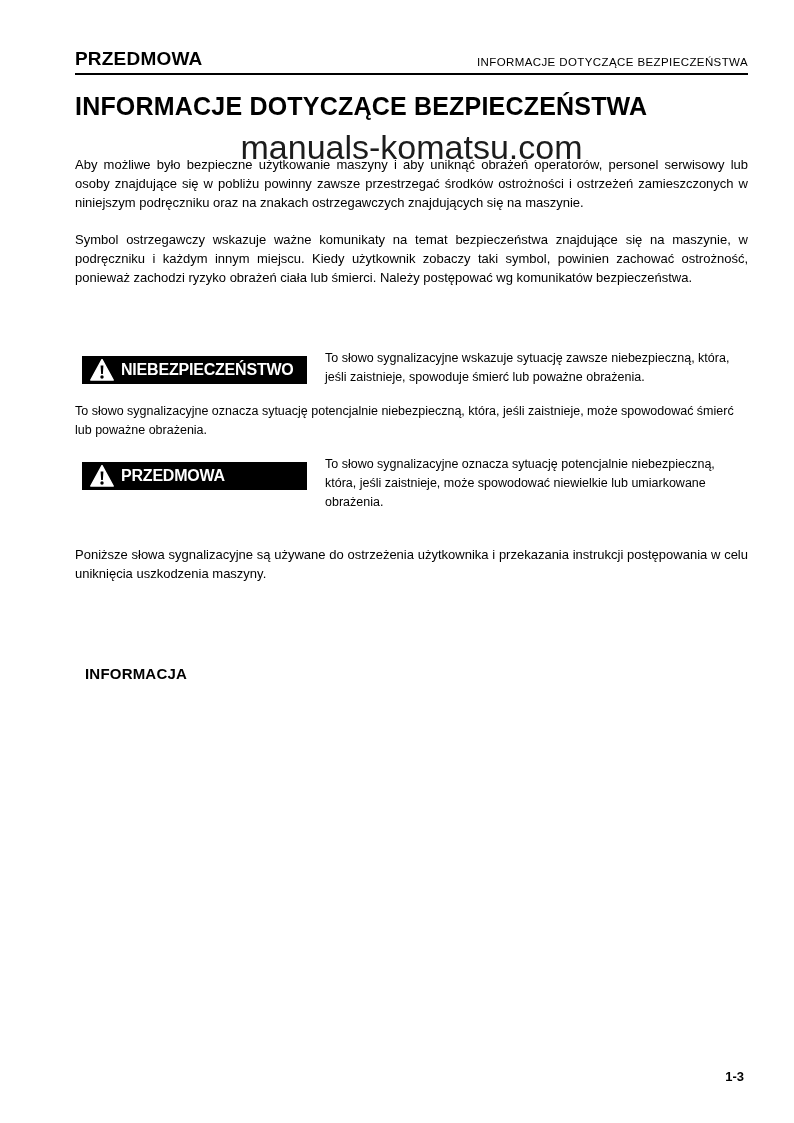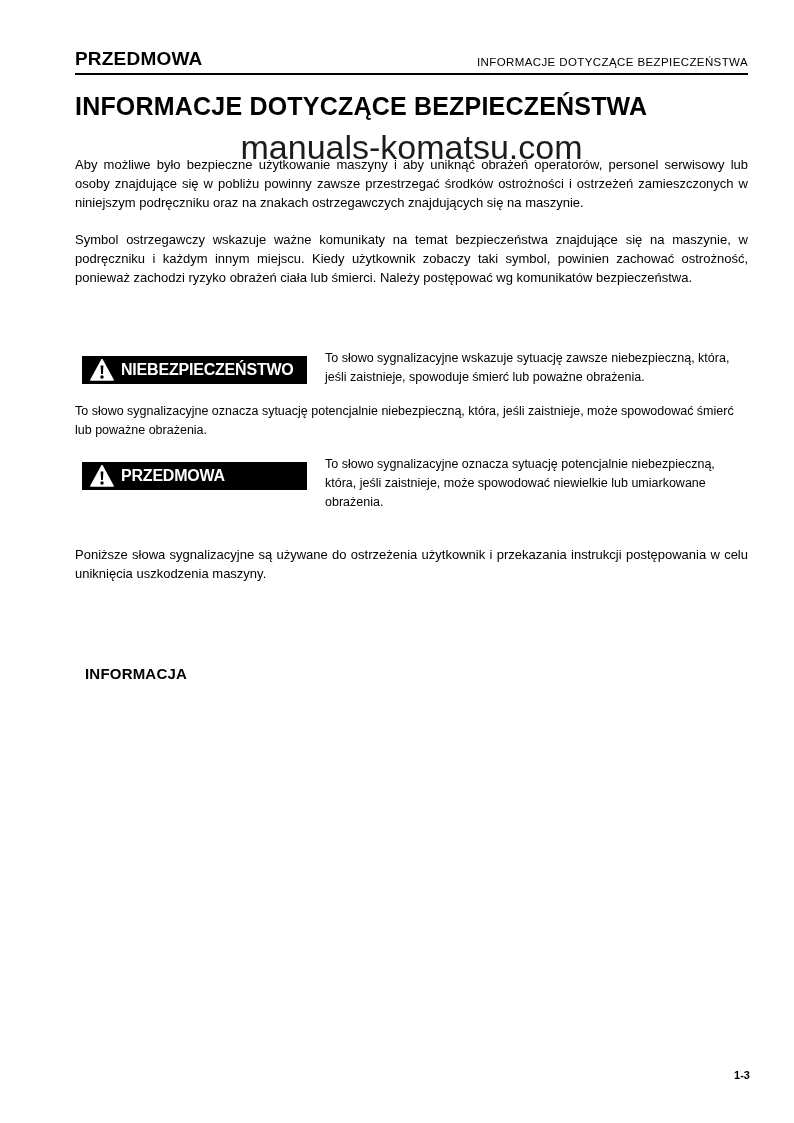--- a/index.html
+++ b/index.html
@@ -118,22 +118,22 @@
   .notice-desc {
     flex: 1 1 auto;
     font-size: 12.5px;
     line-height: 19px;
     max-width: 500px;
   }
   
   .page-number {
     position: absolute;
     top: 1069px;
-    right: 44px;
-    font-size: 11px;
+    right: 50px;
+    font-size: 13px;
     font-weight: bold;
   }
 </style>
 </head>
 <body>
 
 <div class="page">
   <div class="content">
 
     <div class="running-header">
@@ -177,21 +177,21 @@
               <circle cx="12" cy="18" r="1.7" fill="#000000"></circle>
             </svg>
             <span class="signal-label">PRZEDMOWA</span>
           </div>
         </div>
         <div class="signal-desc">To słowo sygnalizacyjne oznacza sytuację potencjalnie niebezpieczną, która, jeśli zaistnieje, może spowodować niewielkie lub umiarkowane obrażenia.</div>
       </div>
 
     </div>
 
-    <p class="para p4">Poniższe słowa sygnalizacyjne są używane do ostrzeżenia użytkownik i przekazania instrukcji postępowania w celu uniknięcia uszkodzenia maszyny.</p>
+    <p class="para p4">Poniższe słowa sygnalizacyjne są używane do ostrzeżenia użytkownika i przekazania instrukcji postępowania w celu uniknięcia uszkodzenia maszyny.</p>
 
     <div class="notice-table">
 
       <div class="notice-row">
         <div class="notice-label-col">INFORMACJA</div>
       </div>
 
 
     </div>
 

